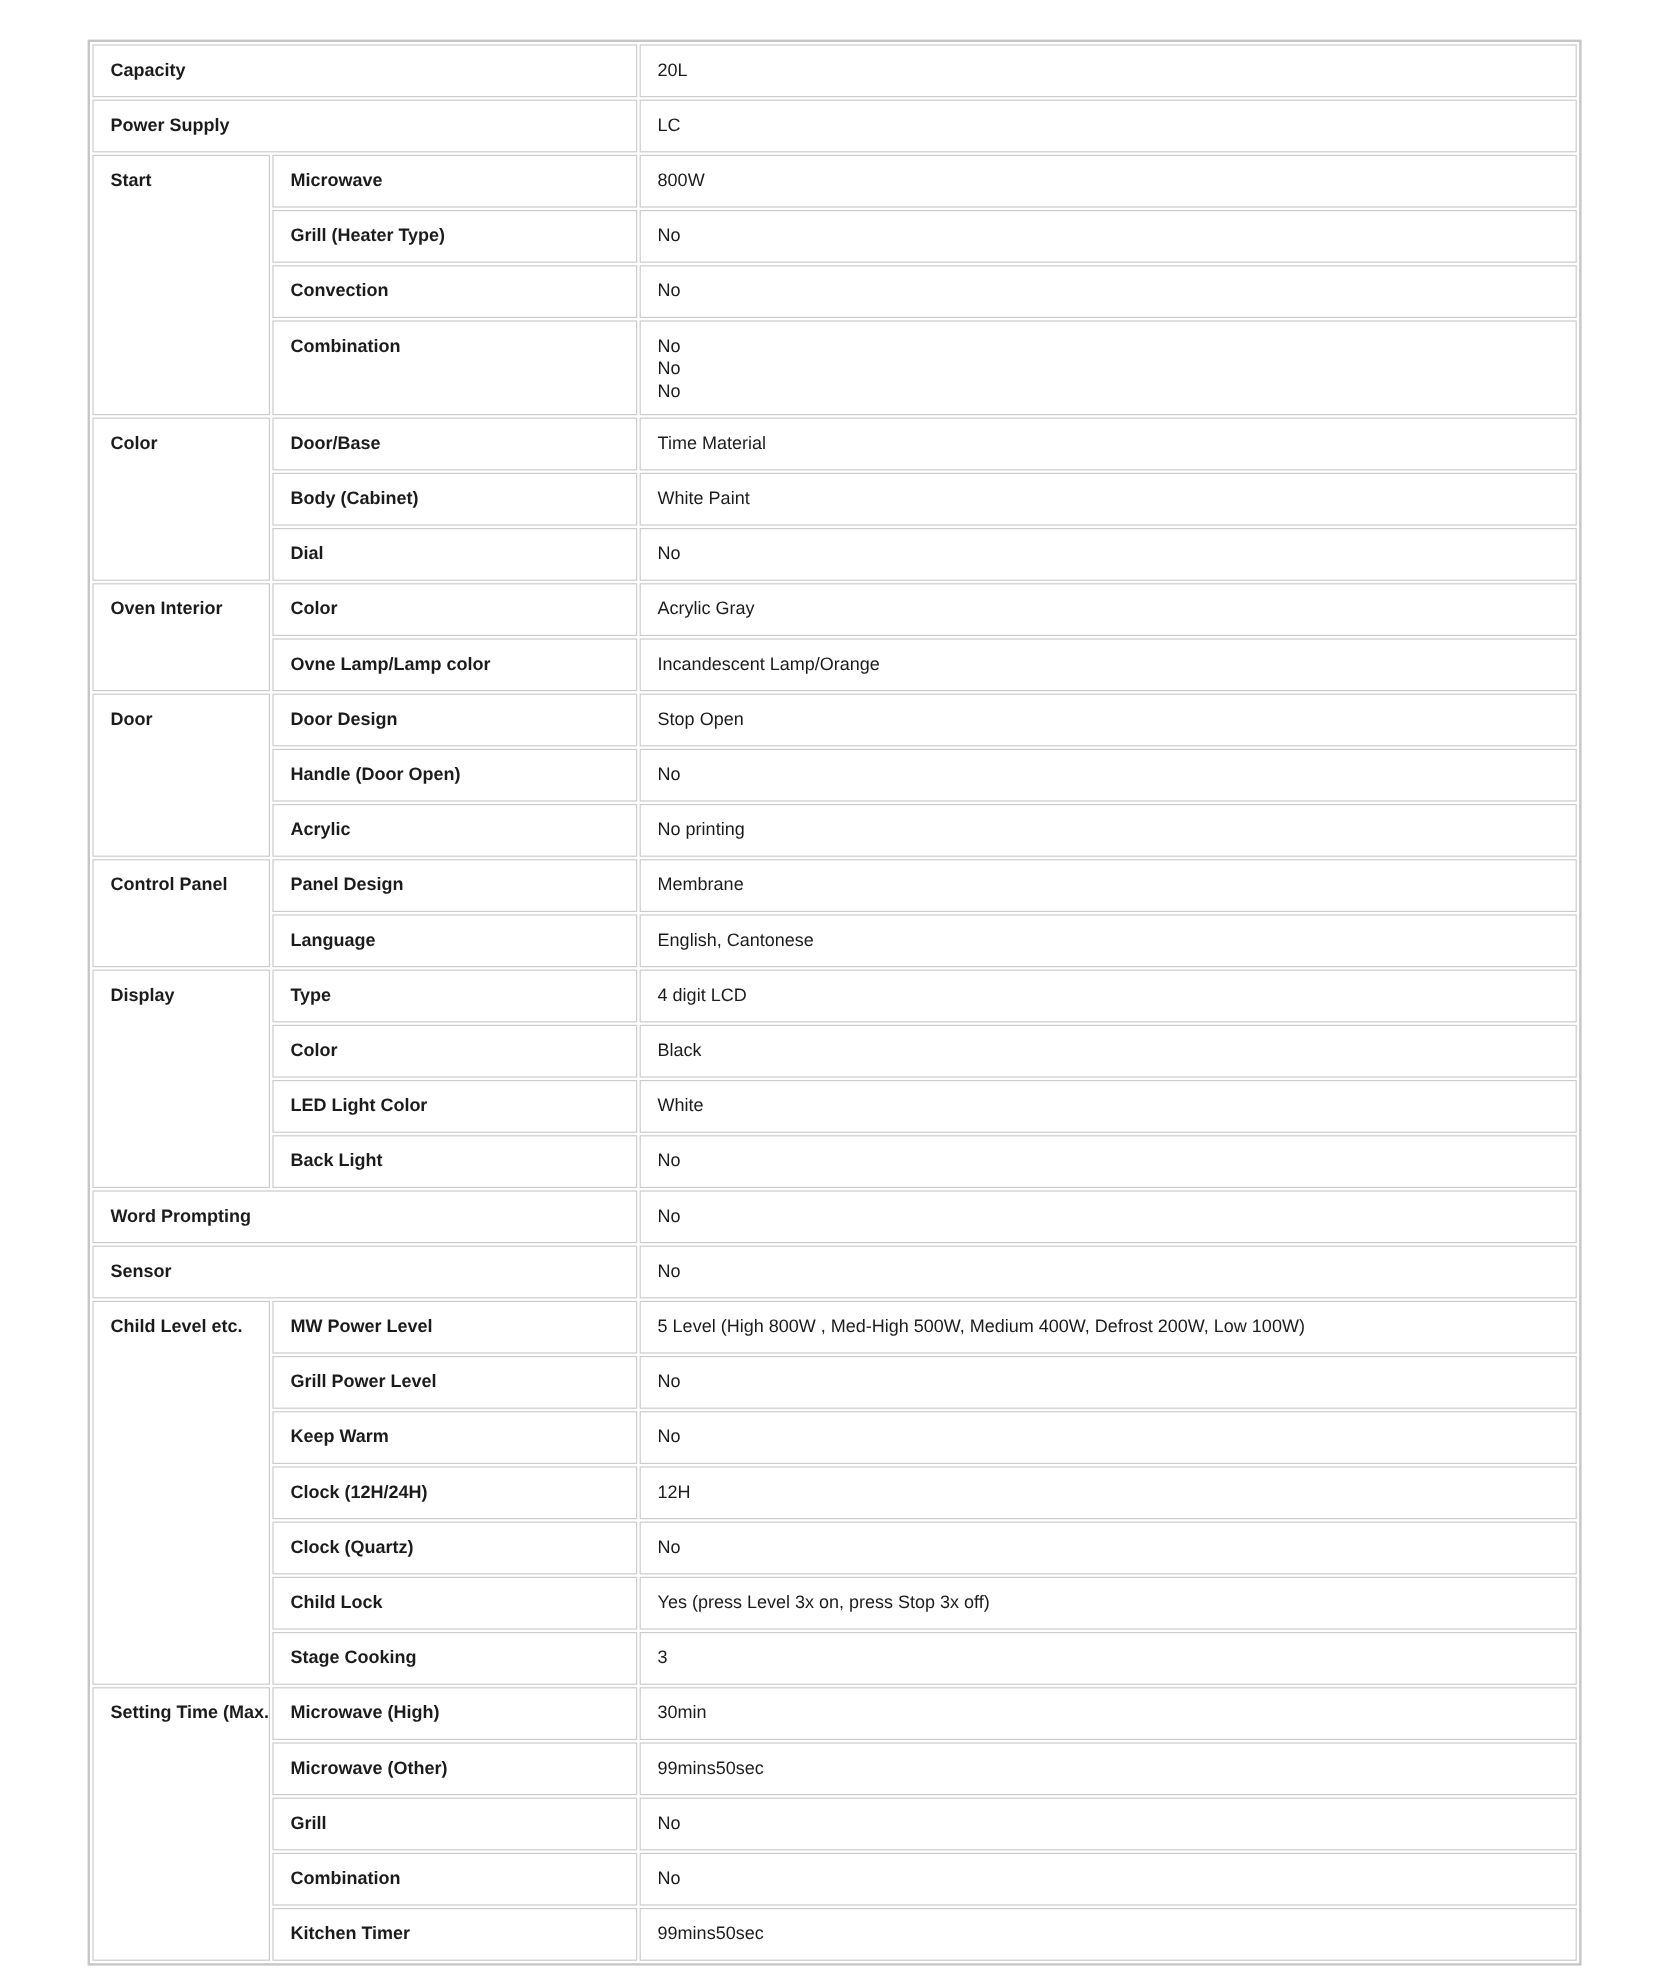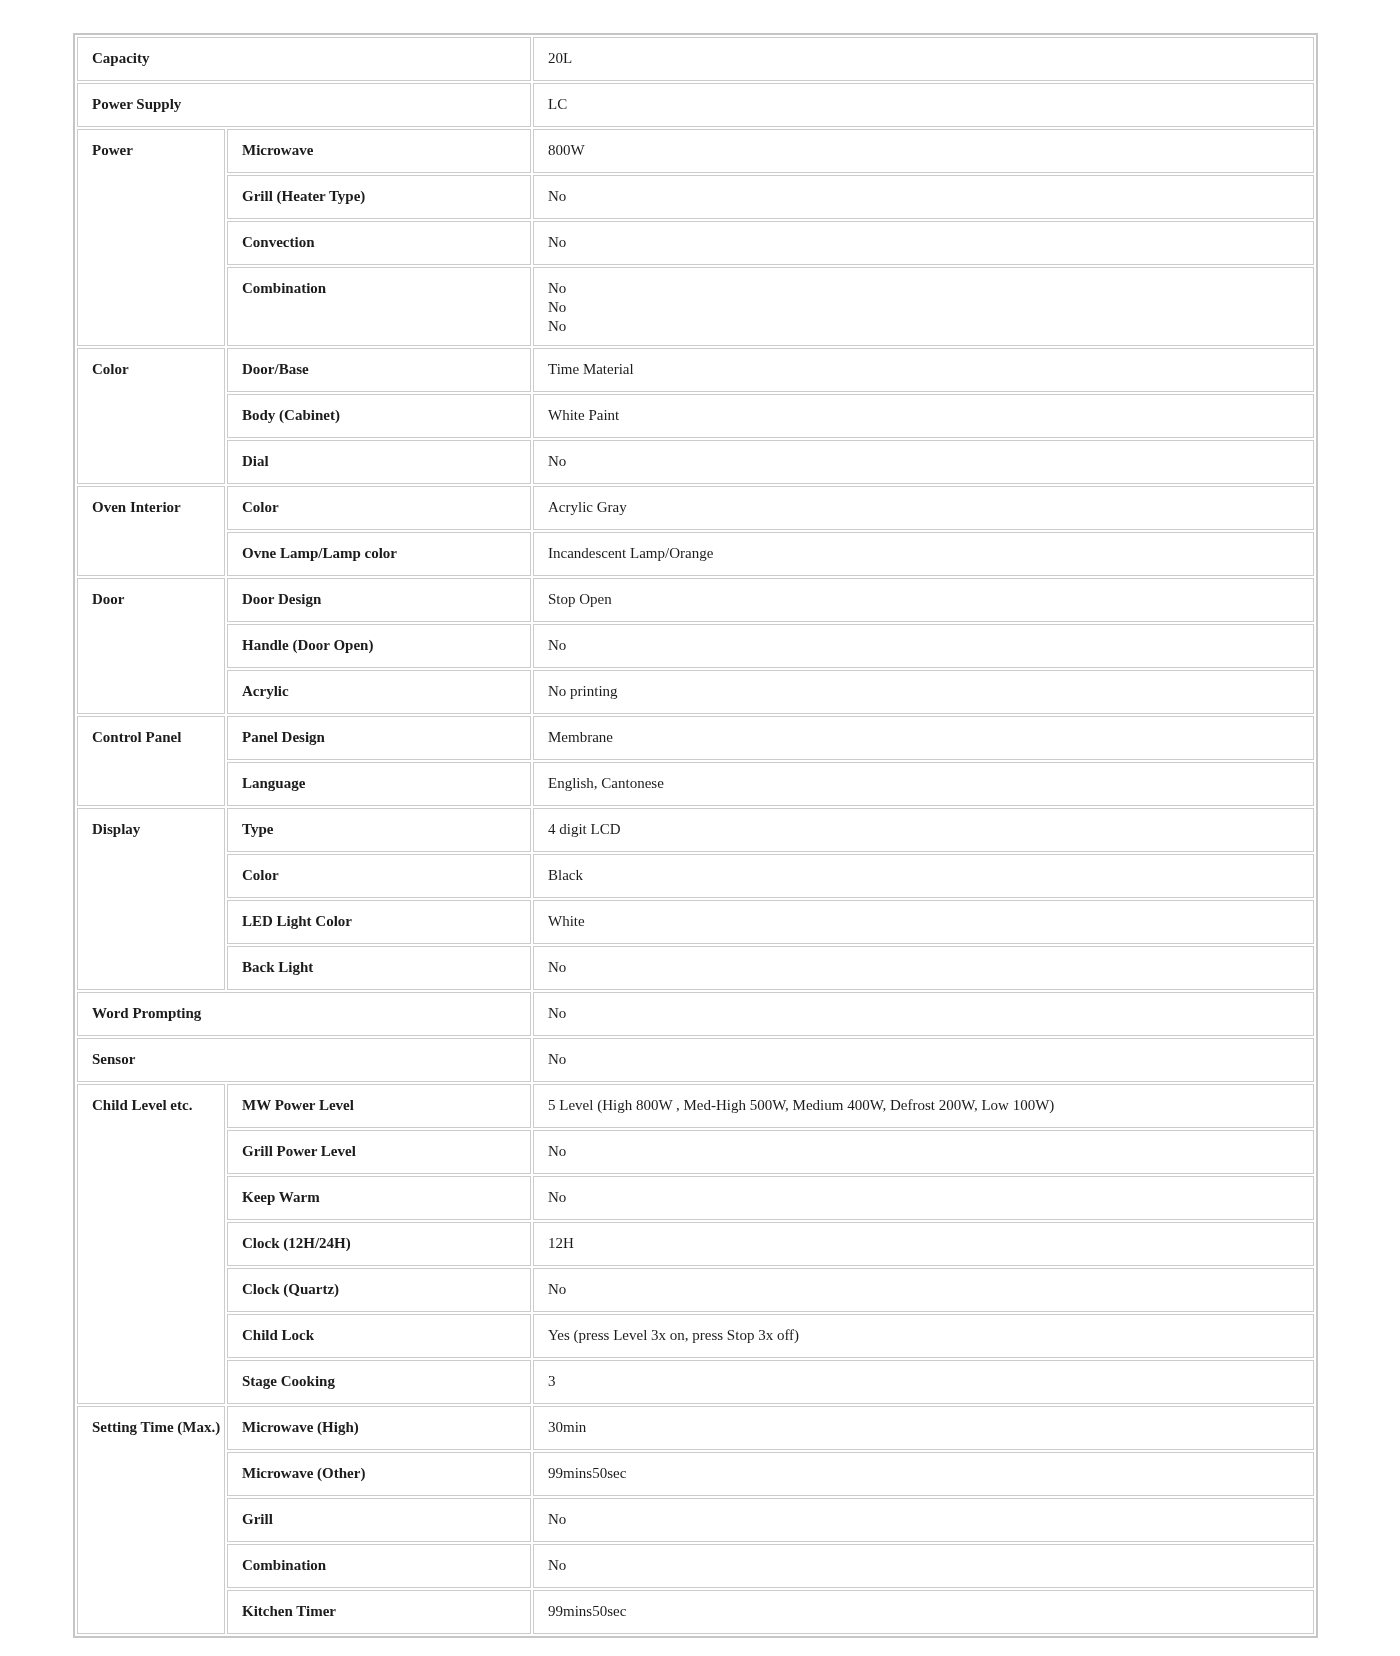--- a/index.html
+++ b/index.html
@@ -8,21 +8,21 @@
     --text:#1c1c1c;
     --bg:#ffffff;
   }
   html,body{
     margin:0;padding:0;
     width:1400px;height:1656px;
     overflow:hidden;
     background:var(--bg);
     font-family:"Liberation Sans","DejaVu Sans",sans-serif;
   }
-  .page{position:relative;width:1400px;height:1187px;font-family:Liberation Serif, serif;}
+  .page{position:relative;width:1400px;height:1187px;}
   table.spec-table{
     position:absolute;left:73px;top:33px;
     width:1243px;
     border-collapse:separate;
     border-spacing:2px;
     border:2px solid var(--outer-border);
     table-layout:fixed;
     background:var(--bg);
   }
   table.spec-table td{
@@ -58,21 +58,21 @@
     <tbody>
         <tr>
           <td class="label-cell" colspan="2">Capacity</td>
           <td class="value-cell">20L</td>
         </tr>
         <tr>
           <td class="label-cell" colspan="2">Power Supply</td>
           <td class="value-cell">LC</td>
         </tr>
         <tr>
-          <td class="group-cell" rowspan="4">Power</td>
+          <td class="group-cell" rowspan="4">Start</td>
           <td class="label-cell">Microwave</td>
           <td class="value-cell">800W</td>
         </tr>
         <tr>
           <td class="label-cell">Grill (Heater Type)</td>
           <td class="value-cell">No</td>
         </tr>
         <tr>
           <td class="label-cell">Convection</td>
           <td class="value-cell">No</td>

